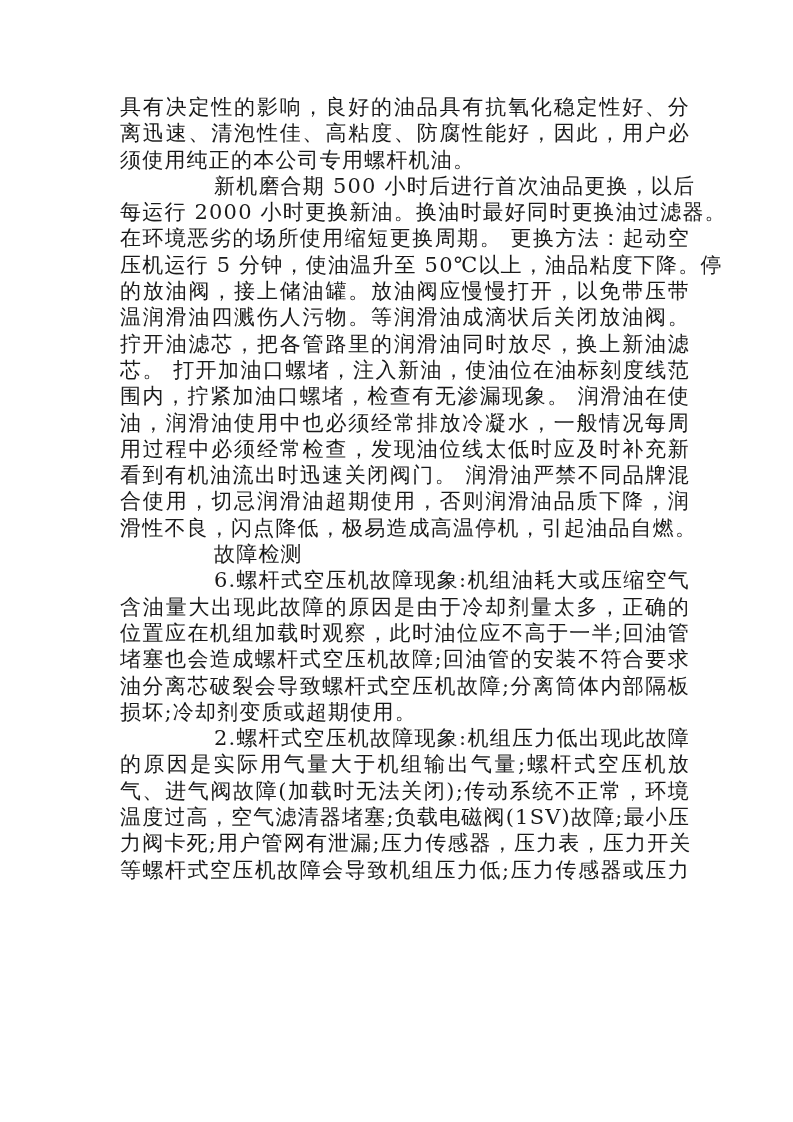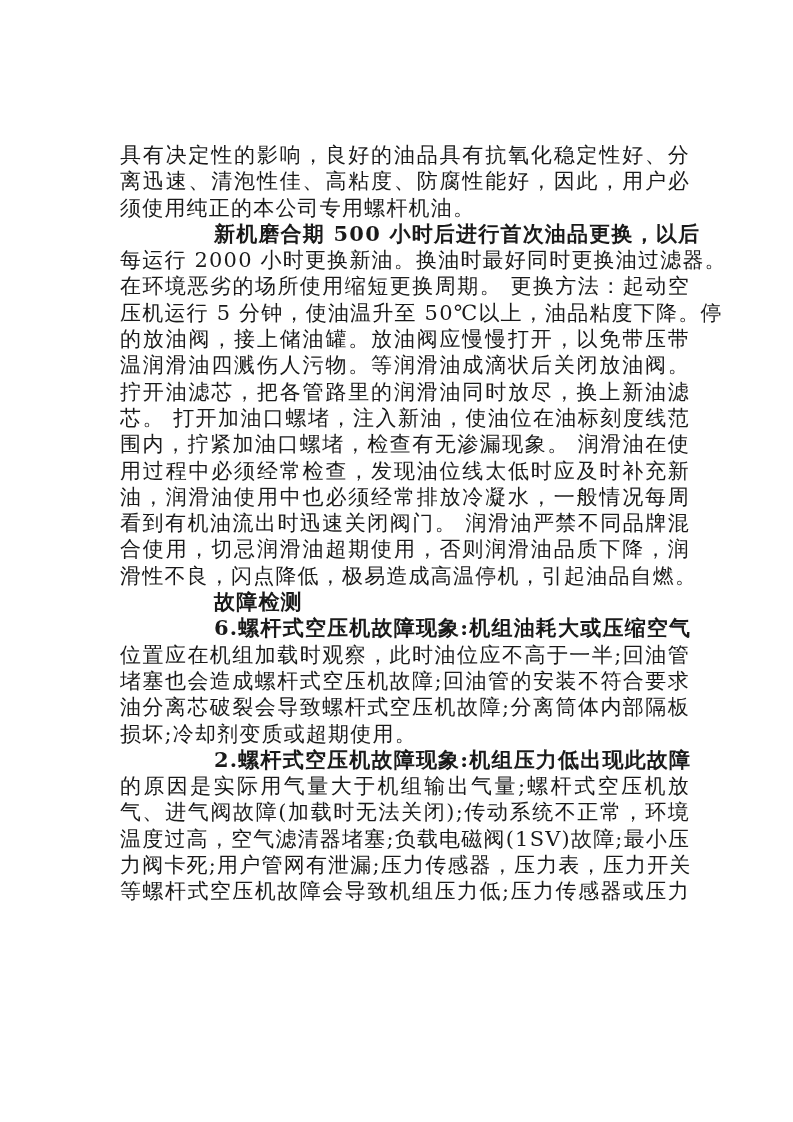--- a/index.html
+++ b/index.html
@@ -3,49 +3,49 @@
 <meta charset="utf-8">
 <style>
   html, body { margin:0; padding:0; background:#ffffff; }
   body { width:793px; height:1122px; position:relative; overflow:hidden; }
   .page {
     position:absolute; left:120px; top:94px; width:570px;
     font-family: "DejaVu Serif", "Liberation Serif", serif;
     font-size:21px; line-height:26.3px; color:#1a1a1a;
     text-align: justify; text-justify: inter-character;
     letter-spacing:1.2px;
-    margin-top:48px;
   }
   .line { display:block; white-space:nowrap; text-align-last: justify; height:26.3px; }
   .line.last { text-align-last: left; }
-  .indent { padding-left:94px;font-weight:bold; }
+  .indent { padding-left:94px; }
 </style>
 </head>
 <body>
 
 <div class="page" id="doc">
     <span class="line">具有决定性的影响，良好的油品具有抗氧化稳定性好、分</span>
     <span class="line">离迅速、清泡性佳、高粘度、防腐性能好，因此，用户必</span>
     <span class="line last">须使用纯正的本公司专用螺杆机油。</span>
     <span class="line indent">新机磨合期 500 小时后进行首次油品更换，以后</span>
     <span class="line">每运行 2000 小时更换新油。换油时最好同时更换油过滤器。</span>
     <span class="line">在环境恶劣的场所使用缩短更换周期。 更换方法：起动空</span>
     <span class="line">压机运行 5 分钟，使油温升至 50℃以上，油品粘度下降。停</span>
     <span class="line">的放油阀，接上储油罐。放油阀应慢慢打开，以免带压带</span>
     <span class="line">温润滑油四溅伤人污物。等润滑油成滴状后关闭放油阀。</span>
     <span class="line">拧开油滤芯，把各管路里的润滑油同时放尽，换上新油滤</span>
     <span class="line">芯。 打开加油口螺堵，注入新油，使油位在油标刻度线范</span>
     <span class="line">围内，拧紧加油口螺堵，检查有无渗漏现象。 润滑油在使</span>
+    <span class="line">油，润滑油使用中也必须经常排放冷凝水，一般情况每周</span>
     <span class="line">用过程中必须经常检查，发现油位线太低时应及时补充新</span>
-    <span class="line">油，润滑油使用中也必须经常排放冷凝水，一般情况每周</span>
     <span class="line">看到有机油流出时迅速关闭阀门。 润滑油严禁不同品牌混</span>
     <span class="line">合使用，切忌润滑油超期使用，否则润滑油品质下降，润</span>
     <span class="line">滑性不良，闪点降低，极易造成高温停机，引起油品自燃。</span>
     <span class="line indent last">故障检测</span>
     <span class="line indent">6.螺杆式空压机故障现象:机组油耗大或压缩空气</span>
+    <span class="line">含油量大出现此故障的原因是由于冷却剂量太多，正确的</span>
     <span class="line">位置应在机组加载时观察，此时油位应不高于一半;回油管</span>
     <span class="line">堵塞也会造成螺杆式空压机故障;回油管的安装不符合要求</span>
     <span class="line">油分离芯破裂会导致螺杆式空压机故障;分离筒体内部隔板</span>
     <span class="line last">损坏;冷却剂变质或超期使用。</span>
     <span class="line indent">2.螺杆式空压机故障现象:机组压力低出现此故障</span>
     <span class="line">的原因是实际用气量大于机组输出气量;螺杆式空压机放</span>
     <span class="line">气、进气阀故障(加载时无法关闭);传动系统不正常，环境</span>
     <span class="line">温度过高，空气滤清器堵塞;负载电磁阀(1SV)故障;最小压</span>
     <span class="line">力阀卡死;用户管网有泄漏;压力传感器，压力表，压力开关</span>
     <span class="line">等螺杆式空压机故障会导致机组压力低;压力传感器或压力</span>

